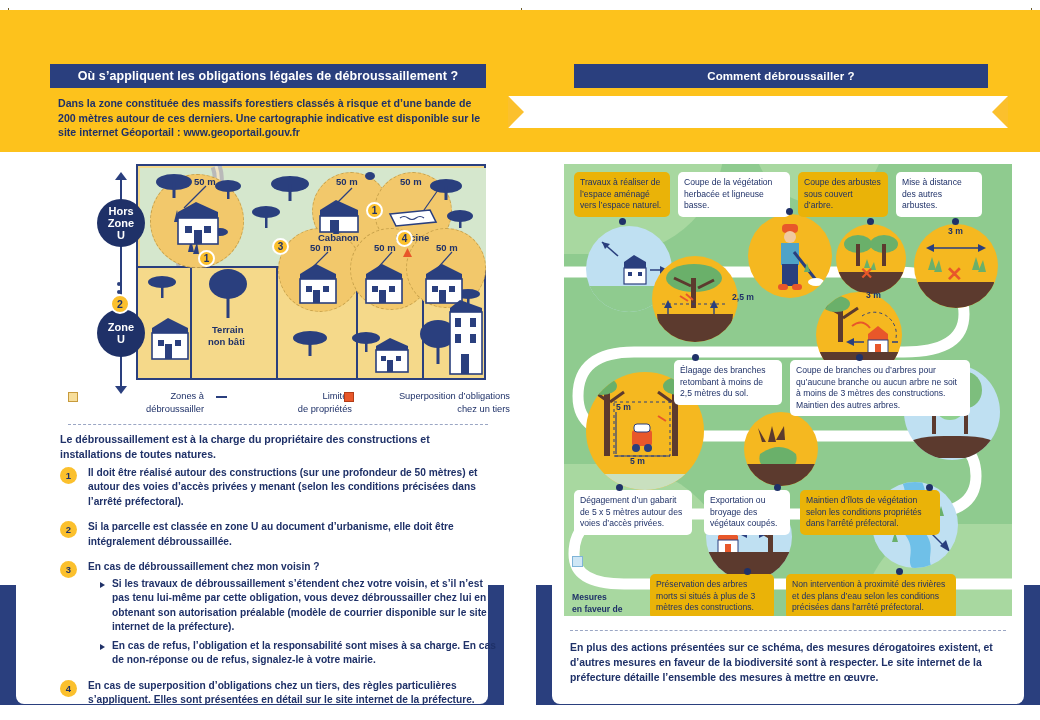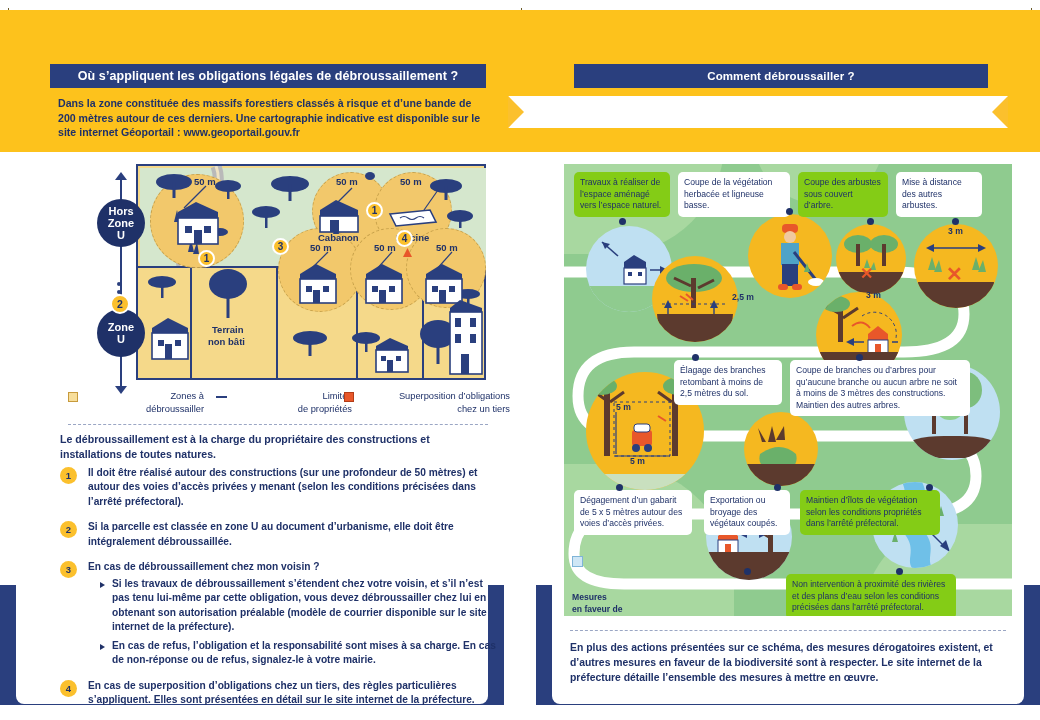--- a/index.html
+++ b/index.html
@@ -143,21 +143,21 @@
     position:absolute;left:28px;top:12px;width:448px;height:452px;
     background:#8FCB8F;overflow:hidden;
   }
   .green-light{position:absolute;background:#A8D8A0;}
 
   .callout{
     position:absolute;background:#ffffff;border-radius:5px;
     color:#1F3168;font-size:8.6px;line-height:1.34;padding:5px 6px;
     box-sizing:border-box;
   }
-  .callout.blue{background:#84cc16;}
+  .callout.blue{background:#eab308;}
   .dot{position:absolute;width:7px;height:7px;border-radius:50%;background:#1F3168;}
 
   .disc{position:absolute;border-radius:50%;overflow:hidden;}
   .disc.y{background:#F5B820;}
   .disc.b{background:#BFE0F2;}
   .soil{position:absolute;background:#5C3A2E;border-radius:0 0 999px 999px;}
 
   .mm{position:absolute;color:#1F3168;font-size:8.6px;font-weight:bold;}
   .bio-label{
     position:absolute;color:#1F3168;font-size:8.6px;line-height:1.35;font-weight:600;
@@ -614,20 +614,21 @@
 
       <div class="callout" style="left:10px;top:326px;width:118px;">Dégagement d’un gabarit de 5 x 5 mètres autour des voies d’accès privées.</div>
       <div class="dot" style="left:52px;top:320px;"></div>
 
       <div class="callout" style="left:140px;top:326px;width:86px;">Exportation ou broyage des végétaux coupés.</div>
       <div class="dot" style="left:210px;top:320px;"></div>
 
       <div class="callout blue" style="left:236px;top:326px;width:140px;">Maintien d’îlots de végétation selon les conditions propriétés dans l’arrêté préfectoral.</div>
       <div class="dot" style="left:362px;top:320px;"></div>
 
+      <div class="callout blue" style="left:86px;top:410px;width:124px;">Préservation des arbres morts si situés à plus de 3 mètres des constructions.</div>
       <div class="dot" style="left:180px;top:404px;"></div>
 
       <div class="callout blue" style="left:222px;top:410px;width:170px;">Non intervention à proximité des rivières et des plans d’eau selon les conditions précisées dans l’arrêté préfectoral.</div>
       <div class="dot" style="left:332px;top:404px;"></div>
 
       <div class="bio-sw" style="left:8px;top:392px;"></div>
       <div class="bio-label" style="left:8px;top:428px;width:74px;">
         <span>Mesures</span><br>
         <span>en faveur de</span><br>
         <span>la biodiversité</span>

